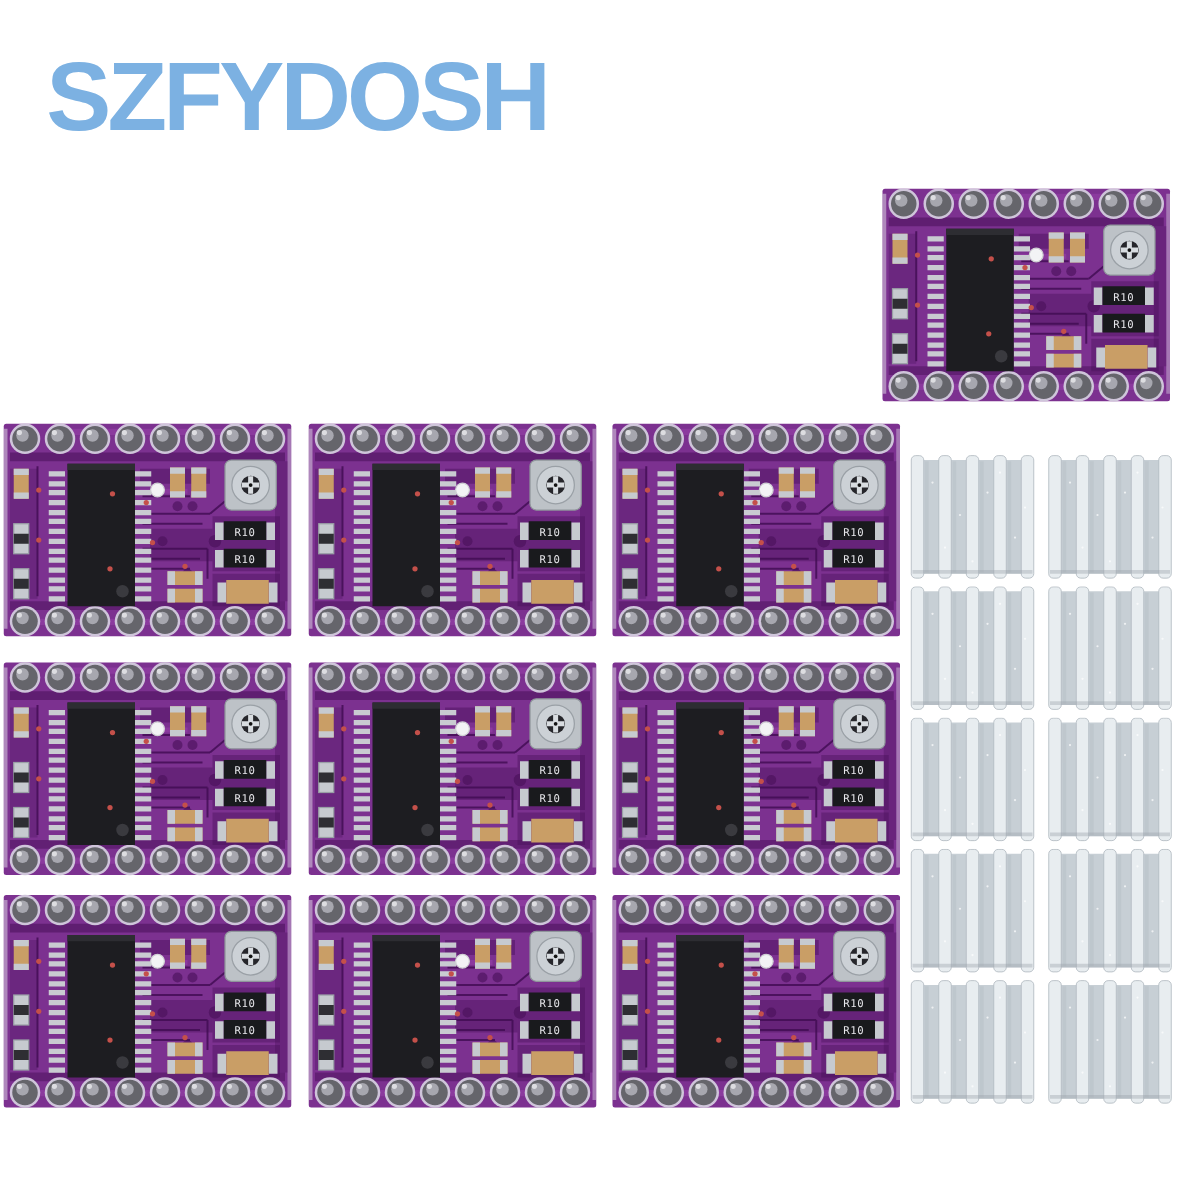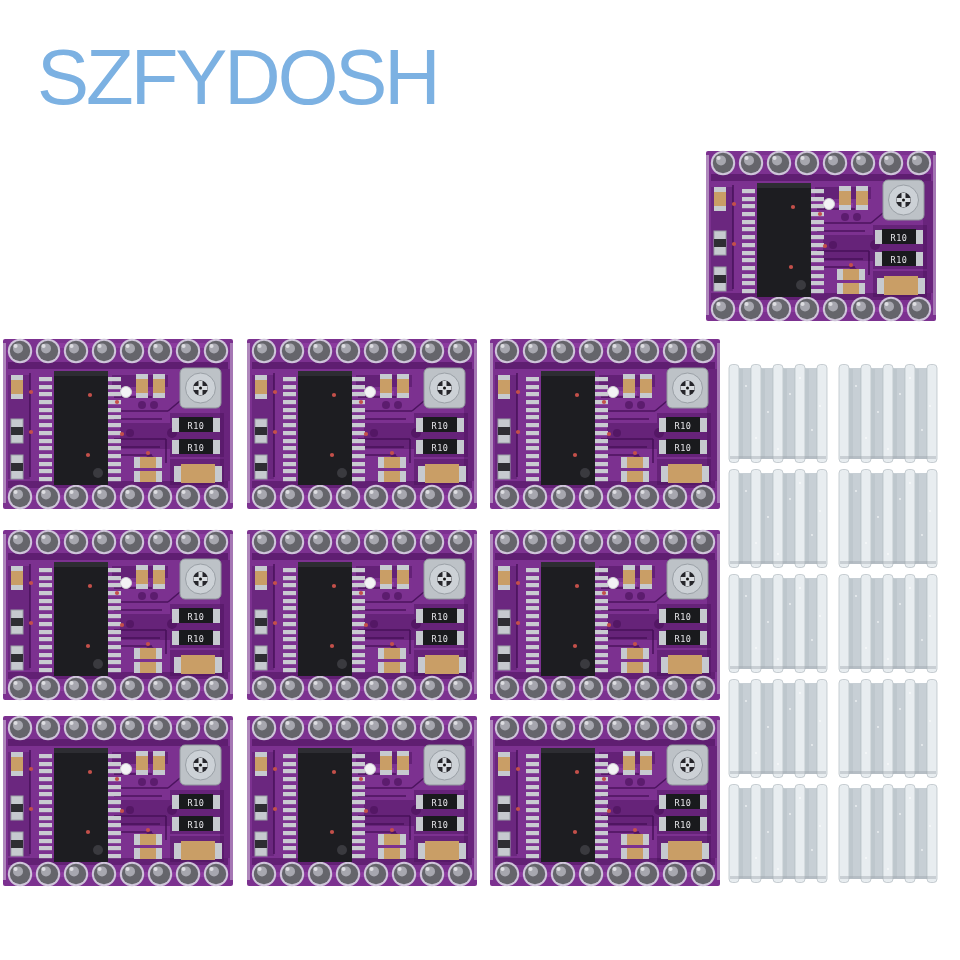--- a/index.html
+++ b/index.html
@@ -1,18 +1,18 @@
 <!DOCTYPE html>
 <html><head>
 <meta charset="utf-8">
 <style>
   html,body{margin:0;padding:0;background:#ffffff;}
   .canvas{position:relative;width:960px;height:960px;background:#ffffff;overflow:hidden;
           font-family:"Liberation Sans",sans-serif;}
-  .logo{position:absolute;left:37px;top:38px;font-weight:400;font-size:78px;
+  .logo{position:absolute;left:37px;top:38px;font-weight:700;font-size:78px;
         letter-spacing:-3px;line-height:1;color:#7cb1e2;}
   .slot{position:absolute;}
   .board-slot{width:232px;height:178px;}
   .heatsink-slot{width:100px;height:100px;}
   .slot svg{display:block;}
   text.rlabel{font-family:"DejaVu Sans Mono",monospace;font-size:8.5px;fill:#e6e6ea;letter-spacing:0.5px;}
 </style>
 </head>
 <body>
 

